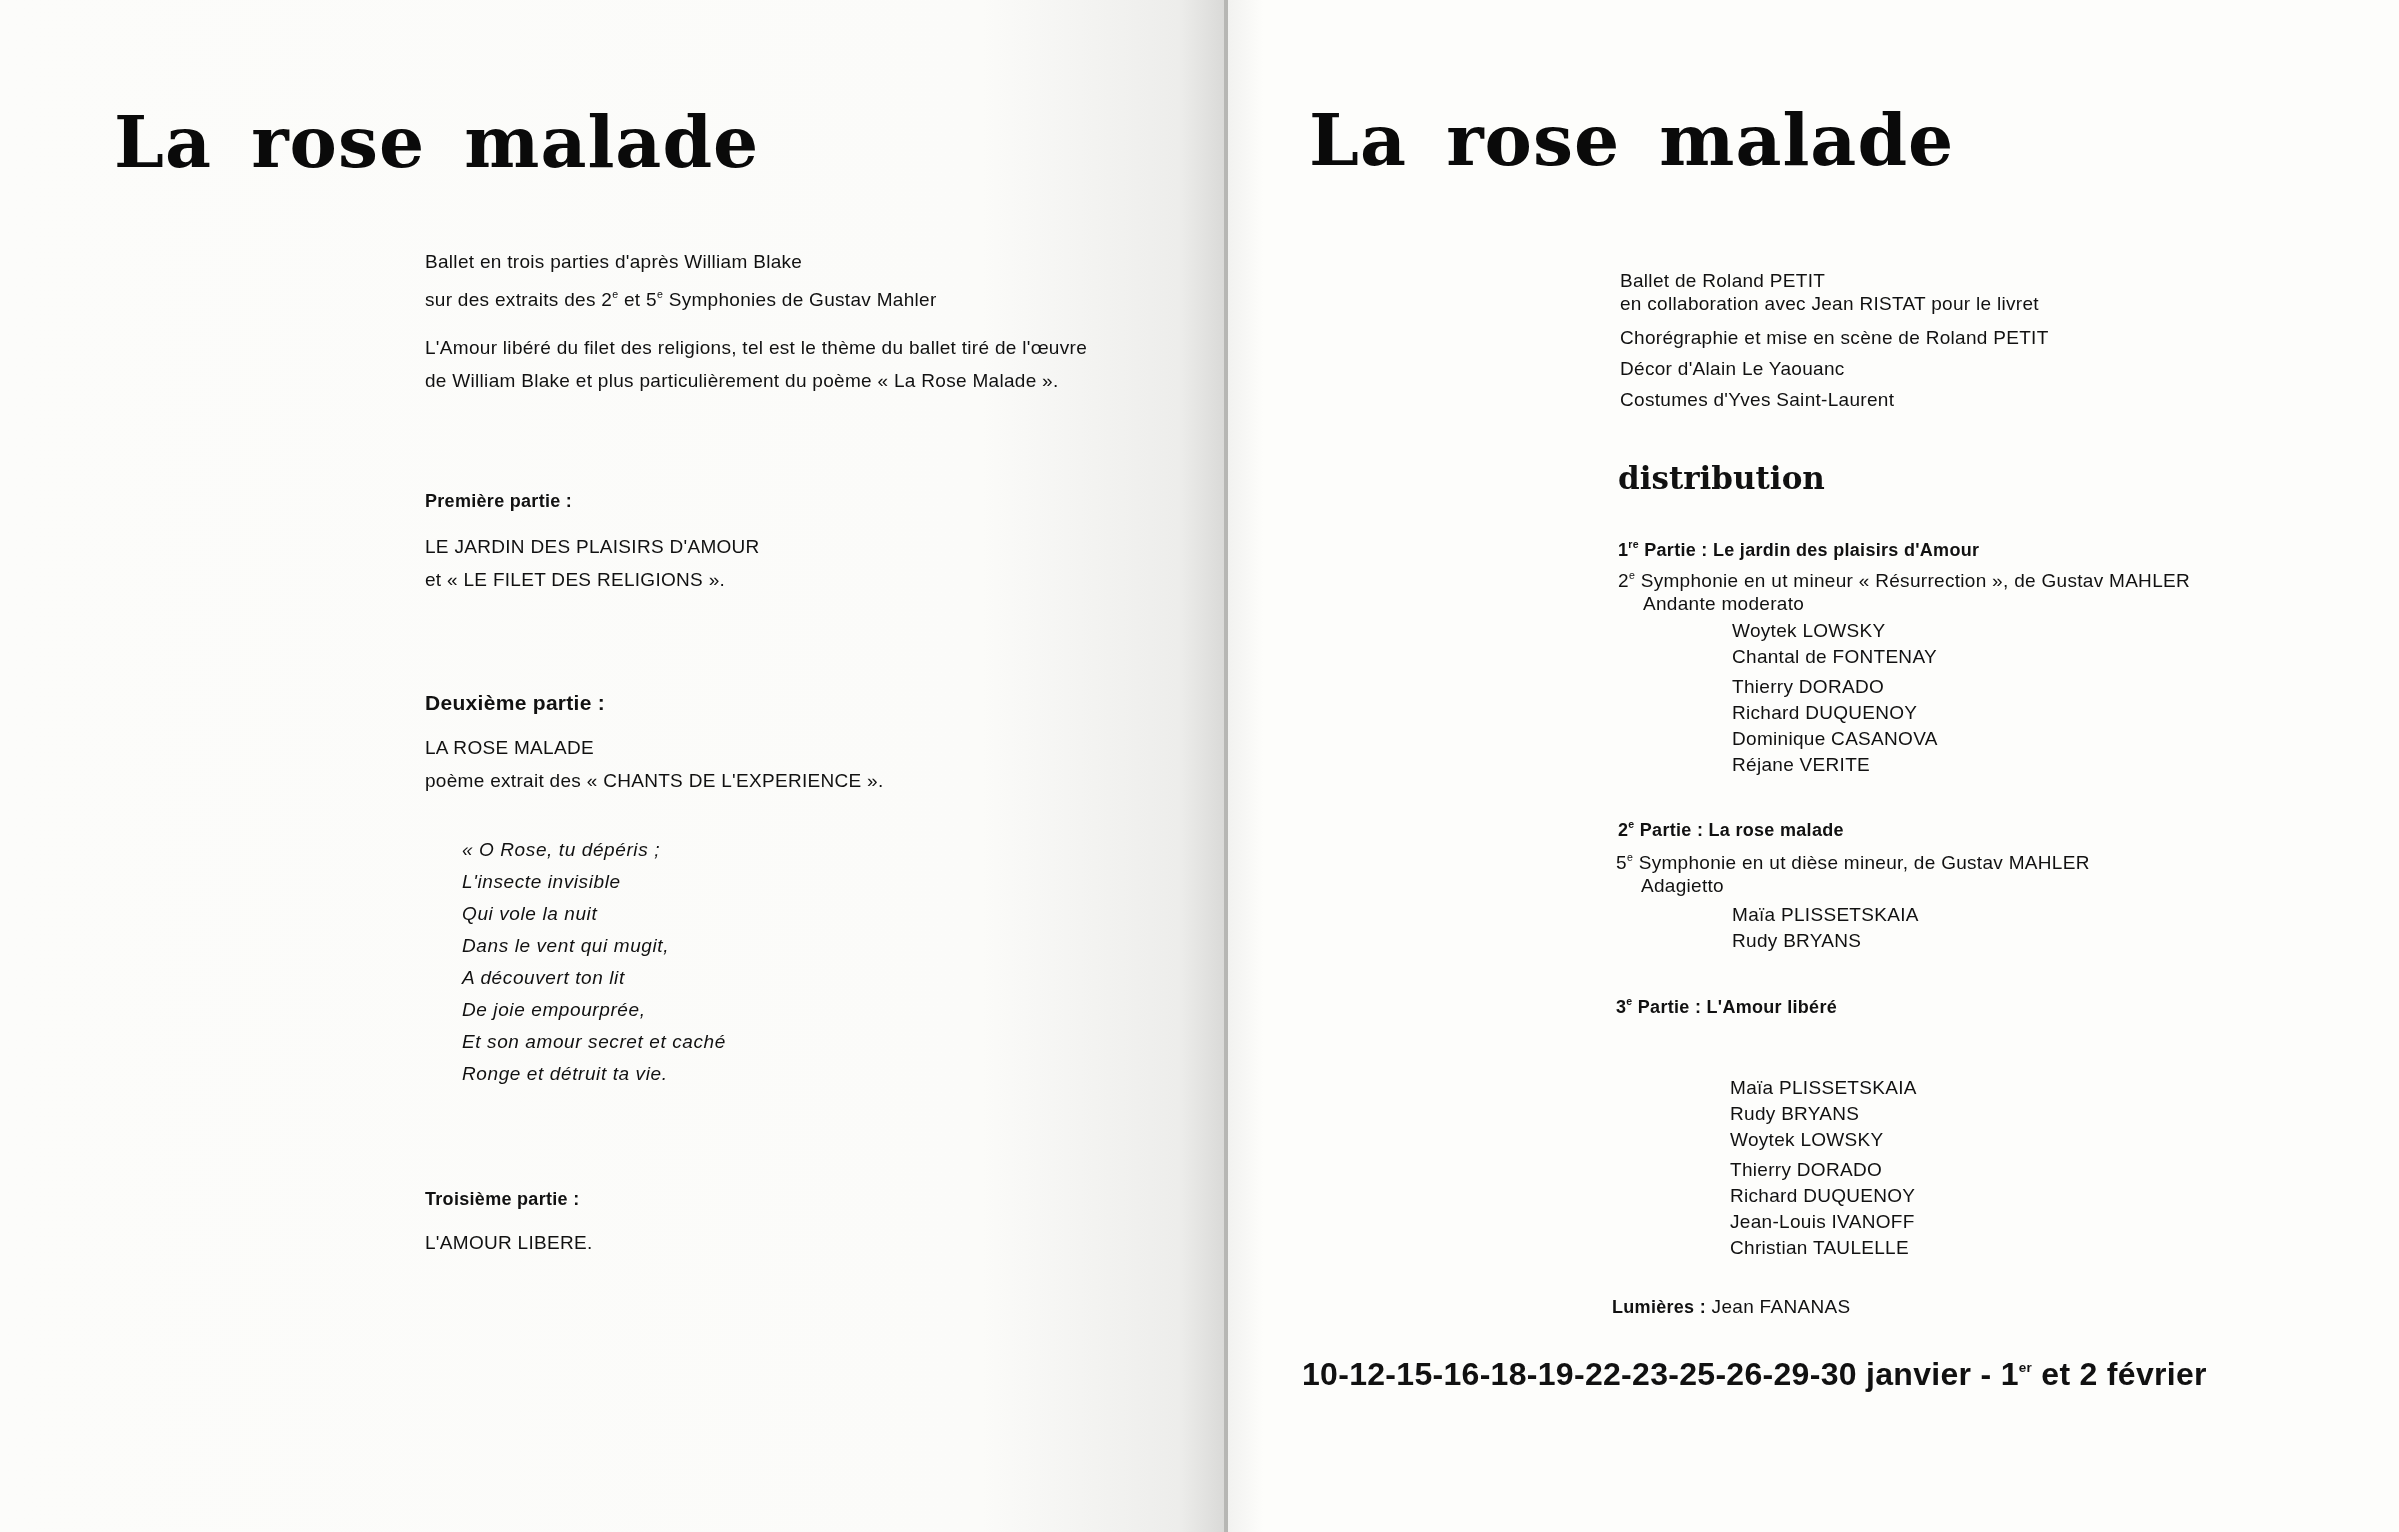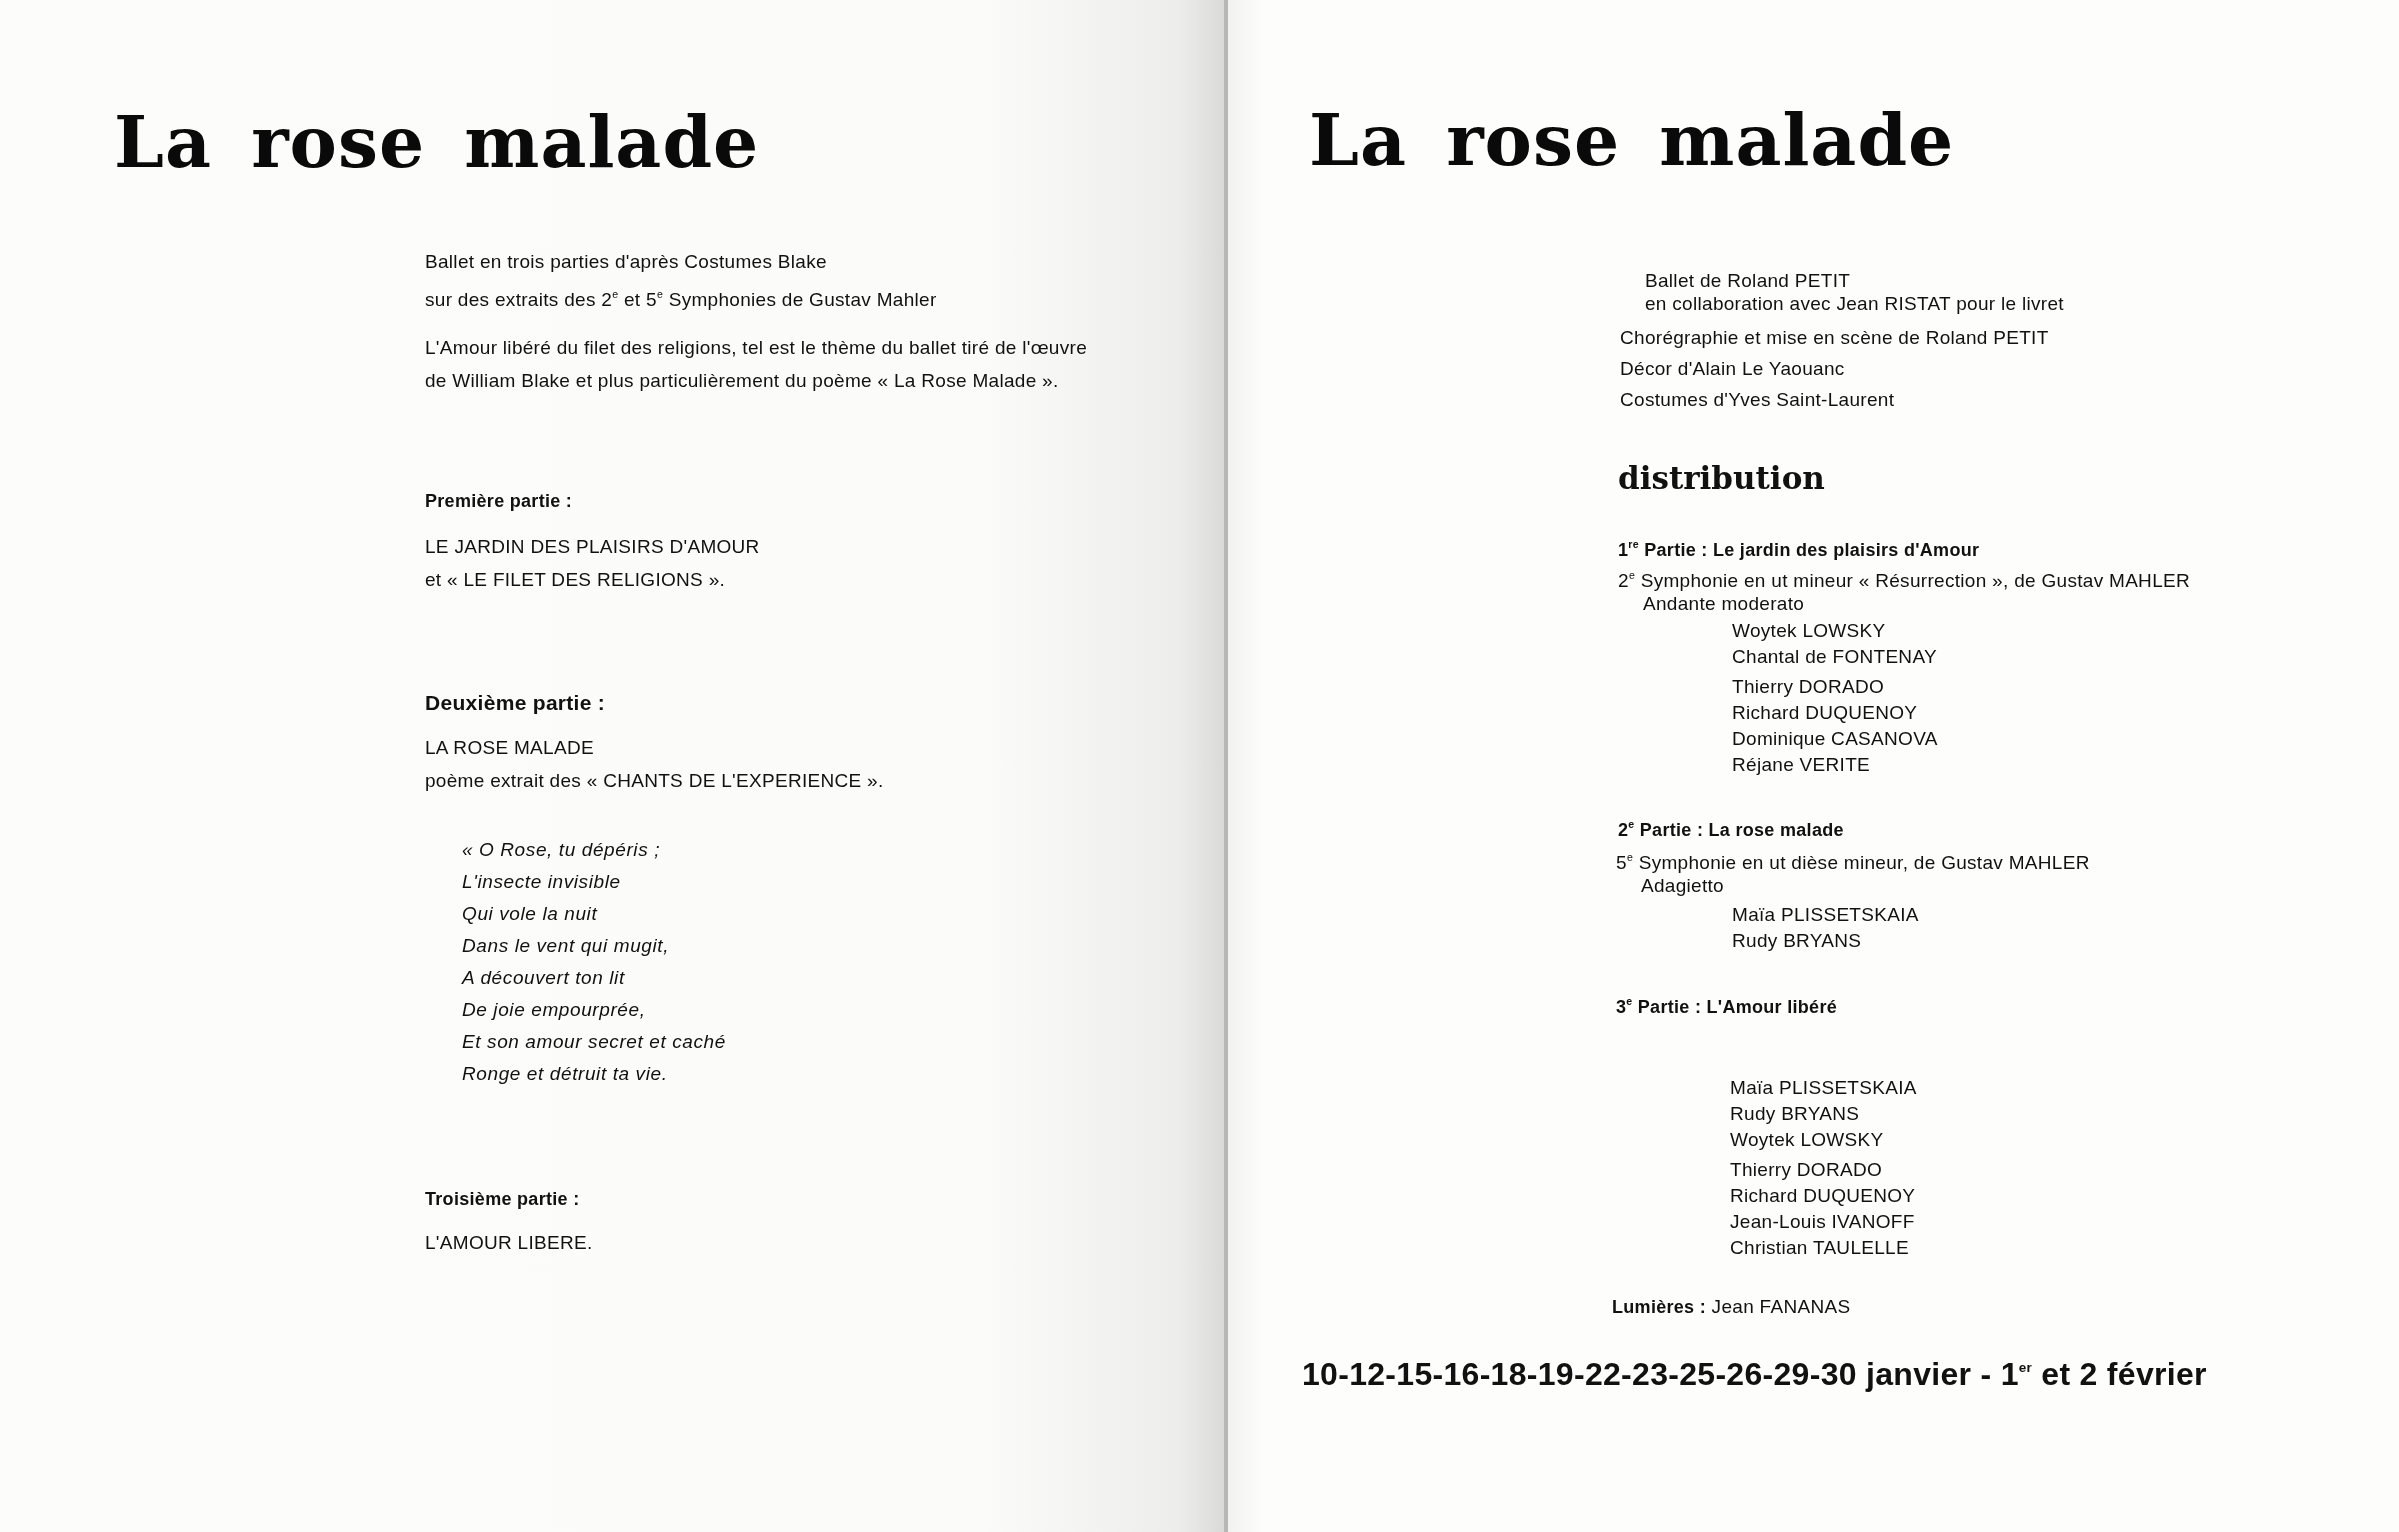--- a/index.html
+++ b/index.html
@@ -29,21 +29,21 @@
     sup { font-size: 10.6px; vertical-align: 7.7px; }
     .line { display: block; }
   </style>
 </head>
 <body>
 
 <div class="page page-left">
   <div class="abs title" style="left:114px; top:100px;">La rose malade</div>
 
   <div class="abs body" style="left:425px; top:245px;">
-    <span class="line">Ballet en trois parties d'après  Costumes Blake</span>
+    <span class="line">Ballet en trois parties d'après  William Blake</span>
     <span class="line"><span>sur des extraits des 2</span><sup>e</sup><span> et 5</span><sup>e</sup><span> Symphonies de Gustav Mahler</span></span>
   </div>
 
   <div class="abs body" style="left:425px; top:331px;">
     <span class="line">L'Amour libéré du filet des religions, tel est le thème du ballet tiré de l'œuvre</span>
     <span class="line">de William Blake et plus particulièrement du poème « La Rose Malade ».</span>
   </div>
 
   <div class="abs body bold" style="left:425px; top:485px; font-size:18px;">Première  partie :</div>
   <div class="abs body" style="left:425px; top:530px;">
@@ -72,21 +72,21 @@
   <div class="abs body" style="left:425px; top:1226px;">
     <span class="line">L'AMOUR LIBERE.</span>
   </div>
 </div>
 
 <div class="gutter"></div>
 
 <div class="page page-right">
   <div class="abs title" style="left:81px; top:98px;">La rose malade</div>
 
-  <div class="abs body tight" style="left:392px; top:269px;margin-left:25px;">
+  <div class="abs body tight" style="left:392px; top:269px;">
     <span class="line">Ballet de Roland PETIT</span>
     <span class="line">en collaboration avec Jean RISTAT pour le livret</span>
   </div>
   <div class="abs body" style="left:392px; top:321px;">
     <span class="line">Chorégraphie et mise en scène de Roland PETIT</span>
     <span class="line" style="margin-top:-1.9px;">Décor d'Alain Le Yaouanc</span>
     <span class="line" style="margin-top:-1.9px;">Costumes d'Yves Saint-Laurent</span>
   </div>
 
   <div class="abs heading2" style="left:390px; top:460px;">distribution</div>

